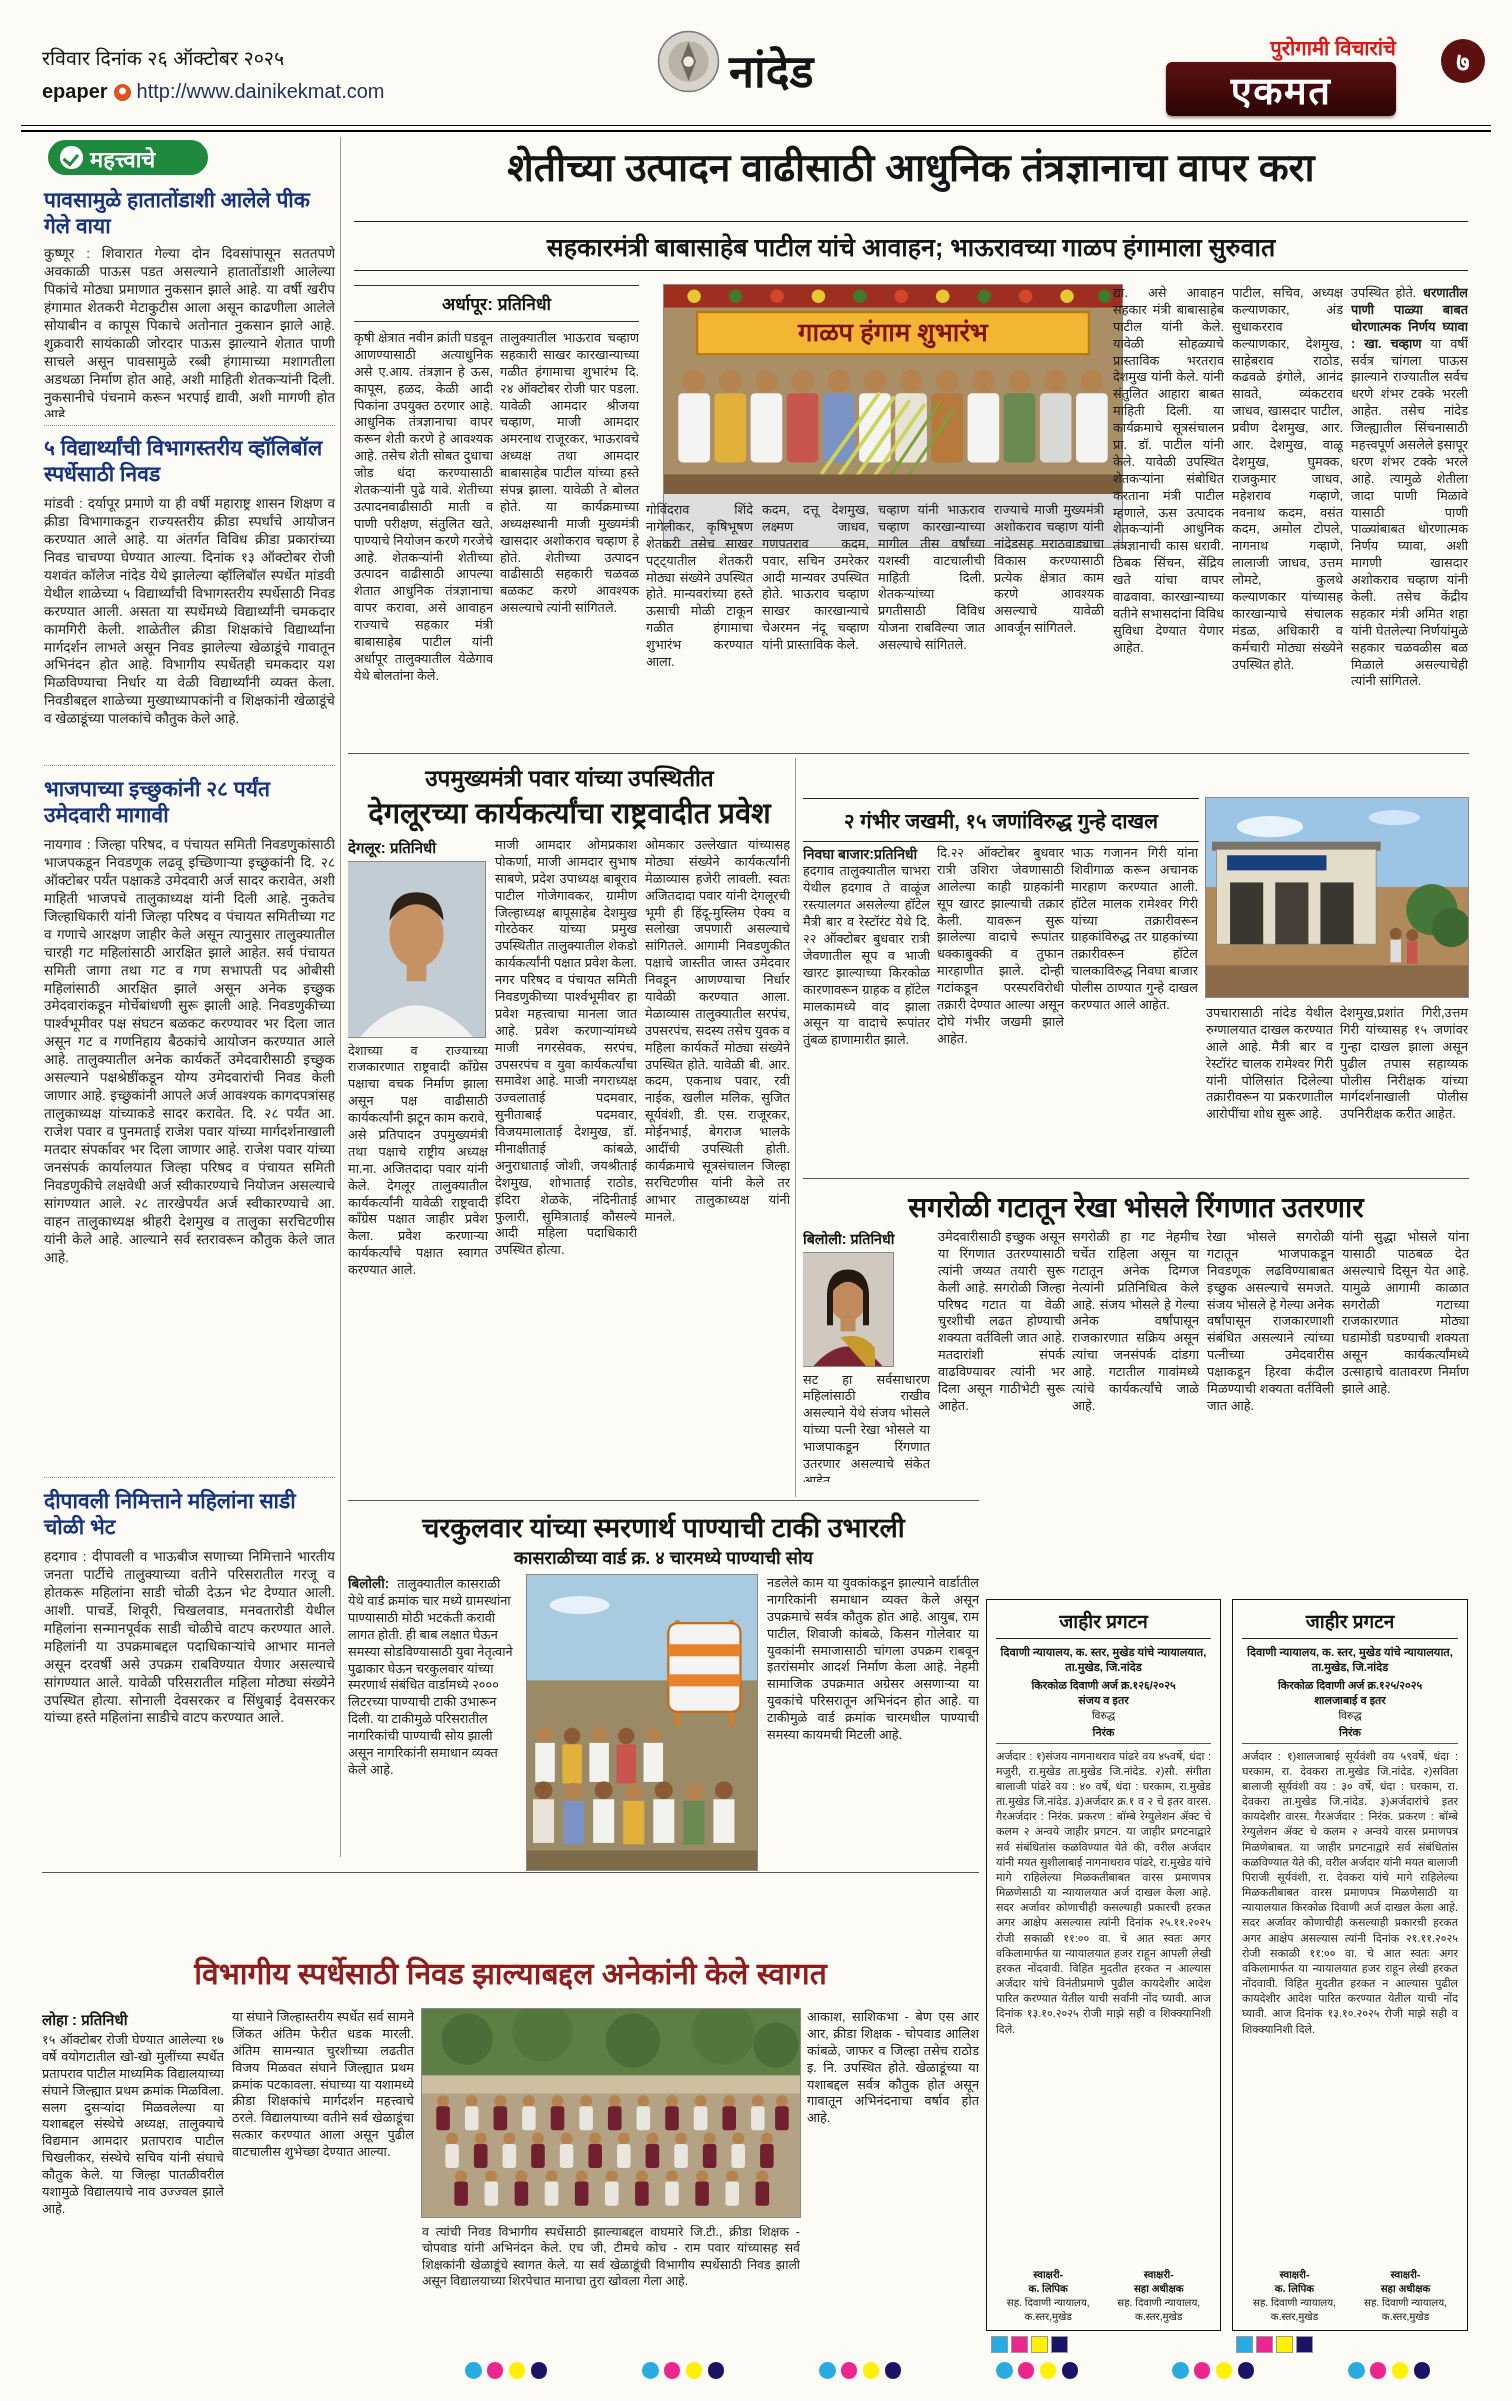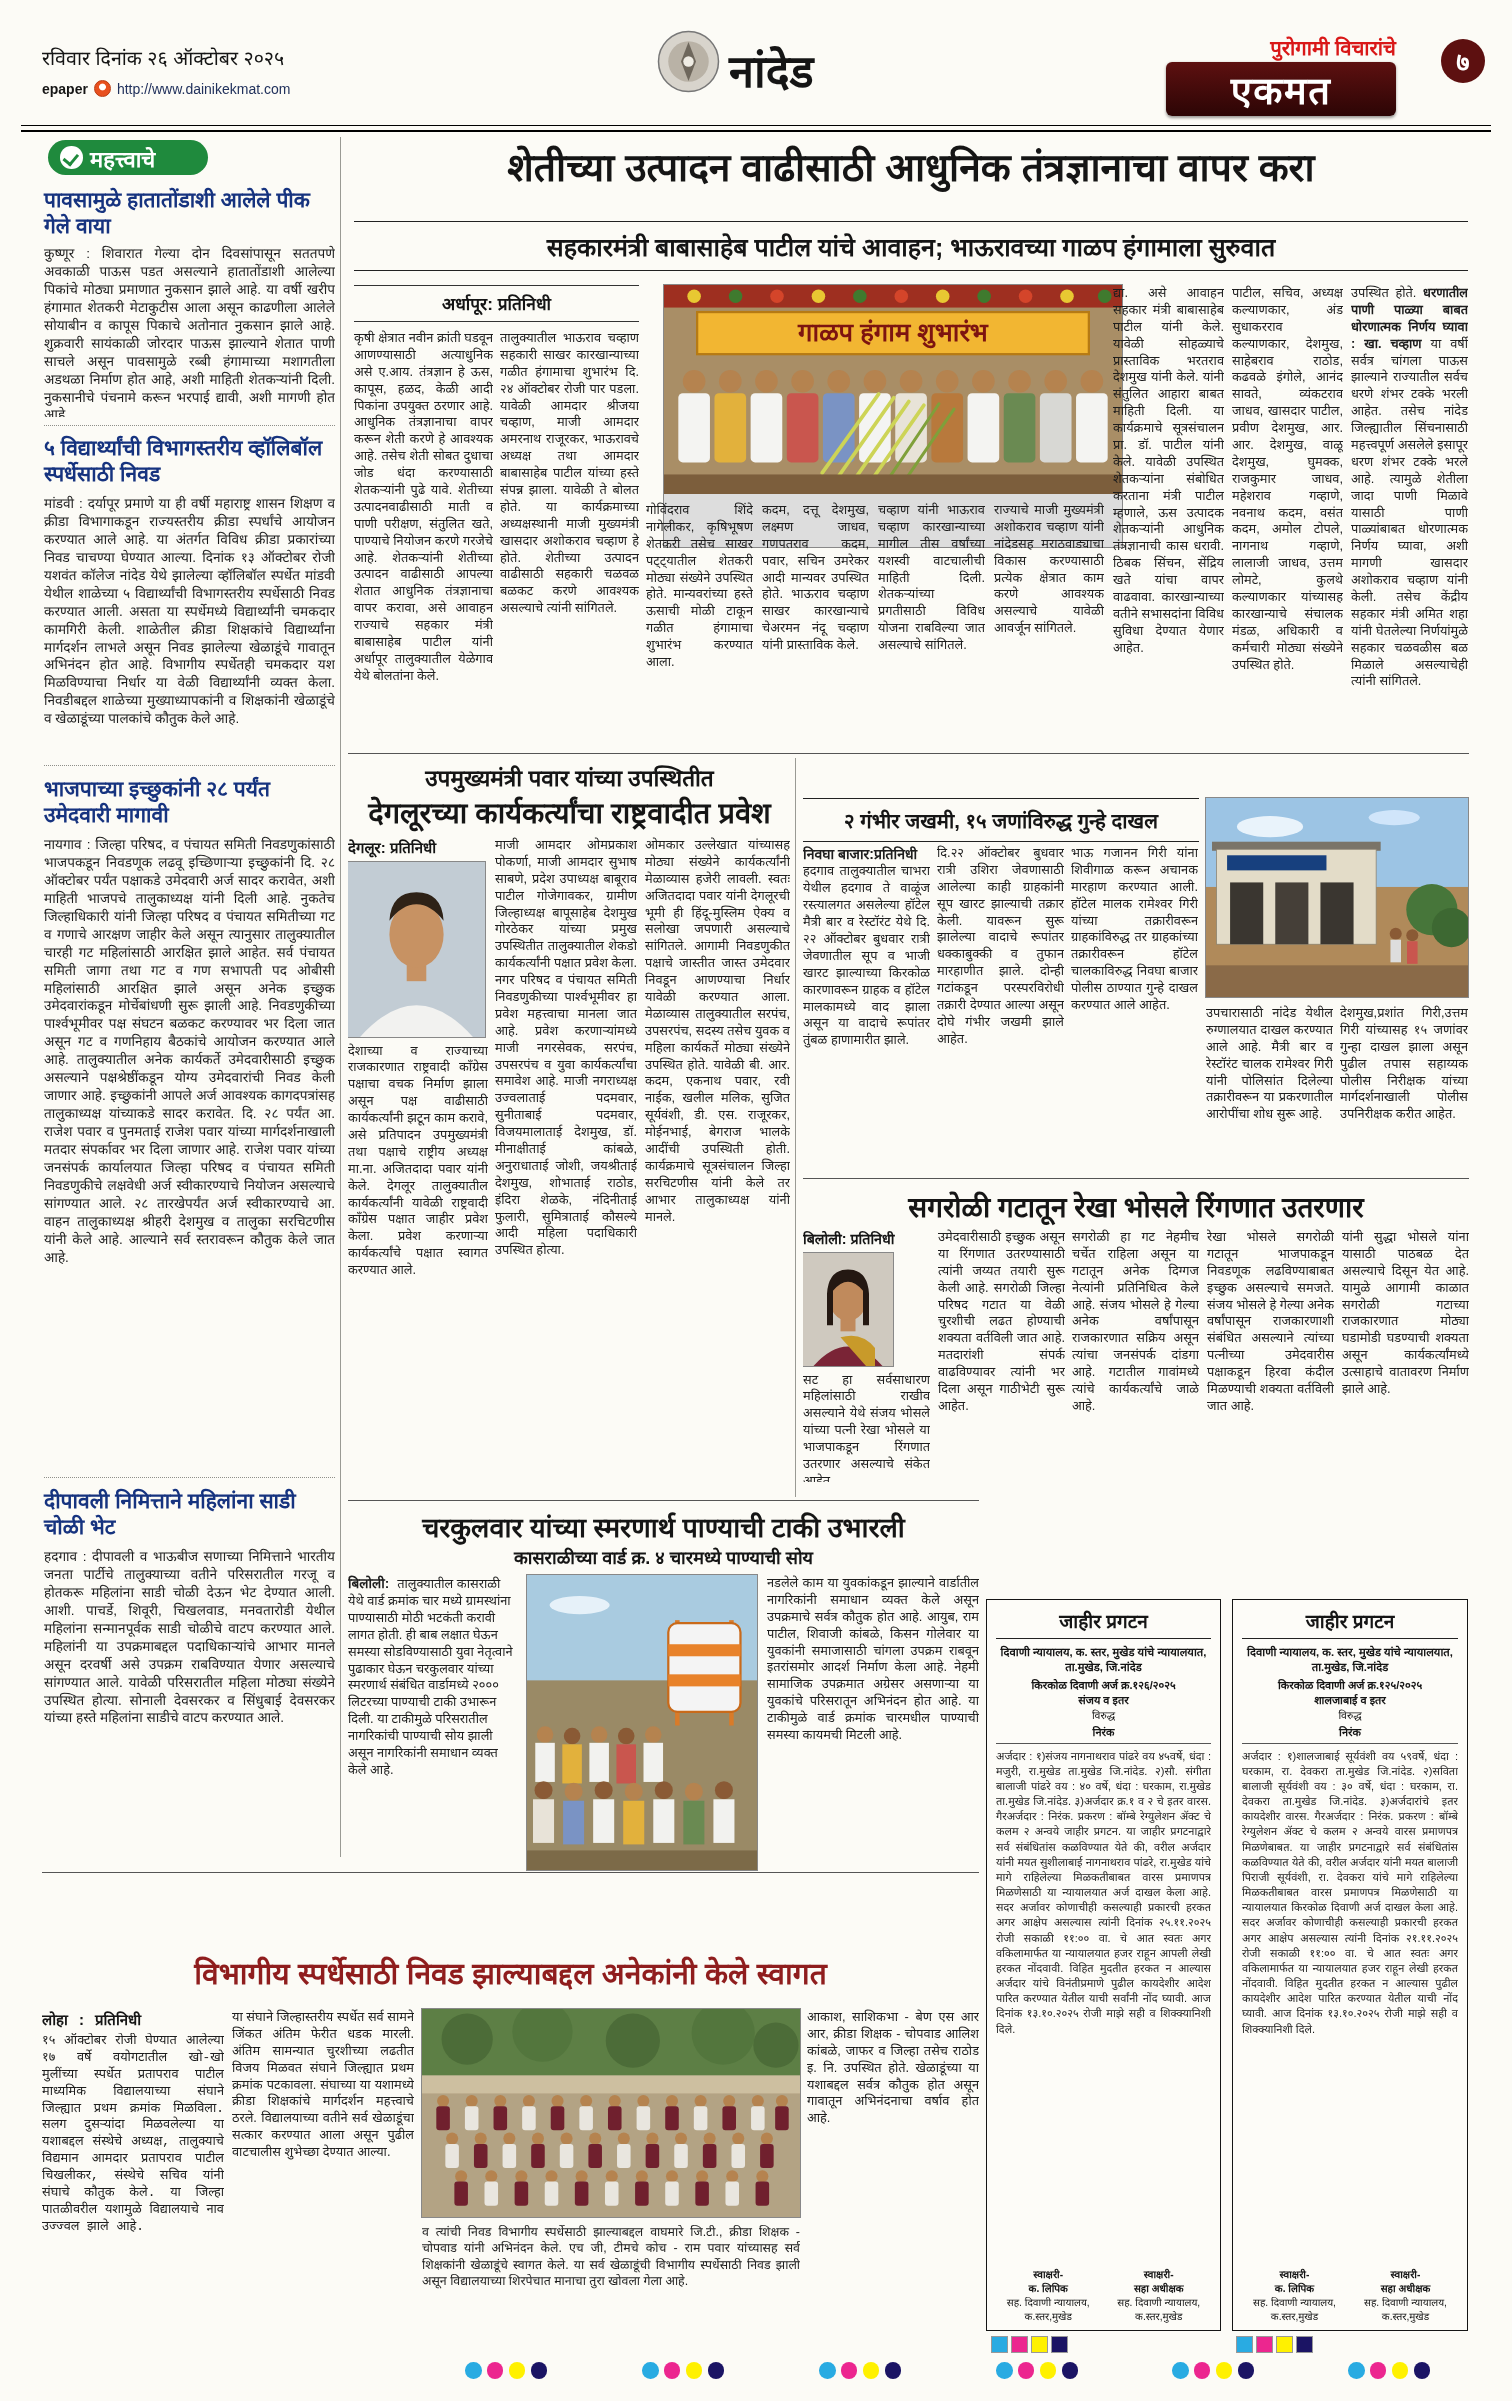--- a/index.html
+++ b/index.html
@@ -48,21 +48,21 @@
   .sq-strip{display:flex;gap:3px;}
   .sq{width:15px;height:15px;border:0.8px solid #999;}
   svg text{font-family:"Liberation Sans","DejaVu Sans",sans-serif;}
 </style>
 </head>
 <body>
 
 <div class="page">
 
   <div class="abs" style="left:42px;top:44px;font-size:19.6px;">रविवार दिनांक २६ ऑक्टोबर २०२५</div>
-  <div class="abs" style="left:42px;top:80px;font-size:14px;">
+  <div class="abs" style="left:42px;top:80px;font-size:20px;">
     <span class="bold">epaper</span><span class="pin"></span><span style="color:#21315c;">http://www.dainikekmat.com</span>
   </div>
 
   <div class="abs" style="left:657px;top:30px;width:63px;height:63px;">
     <svg viewBox="0 0 84 84" width="63" height="63">
       <circle cx="42" cy="42" r="40" fill="#d8d4cc" stroke="#777" stroke-width="2"></circle>
       <circle cx="42" cy="42" r="27" fill="#b9b2a6"></circle>
       <path d="M42 16 L52 42 L42 68 L32 42 Z" fill="#6e675c"></path>
       <circle cx="42" cy="42" r="7" fill="#efece4"></circle>
     </svg>
@@ -344,21 +344,21 @@
         <div>स्वाक्षरी-</div>
         <div>सहा अधीक्षक</div>
         <div style="font-weight:400;">सह. दिवाणी न्यायालय, क.स्तर,मुखेड</div>
       </div>
     </div>
   </div>
 
   <div class="abs rule" style="left:42px;top:1872px;width:937px;border-top-width:1.5px;"></div>
   <div class="abs bold center maroon" style="left:42px;top:1952px;width:937px;font-size:30px;">विभागीय स्पर्धेसाठी निवड झाल्याबद्दल अनेकांनी केले स्वागत</div>
 
-  <div class="abs" style="left:42px;top:2009px;width:182px;height:328px;overflow:hidden;font-family:Liberation Mono, monospace;">
+  <div class="abs" style="left:42px;top:2009px;width:182px;height:328px;overflow:hidden;">
     <div class="bold" style="font-size:15px;margin-bottom:3px;">लोहा : प्रतिनिधी</div>
     <div class="body-text" style="height:304px;">१५ ऑक्टोबर रोजी घेण्यात आलेल्या १७ वर्षे वयोगटातील खो-खो मुलींच्या स्पर्धेत प्रतापराव पाटील माध्यमिक विद्यालयाच्या संघाने जिल्ह्यात प्रथम क्रमांक मिळविला. सलग दुसऱ्यांदा मिळवलेल्या या यशाबद्दल संस्थेचे अध्यक्ष, तालुक्याचे विद्यमान आमदार प्रतापराव पाटील चिखलीकर, संस्थेचे सचिव यांनी संघाचे कौतुक केले. या जिल्हा पातळीवरील यशामुळे विद्यालयाचे नाव उज्ज्वल झाले आहे.</div>
   </div>
   <div class="abs body-text" style="left:232px;top:2009px;width:182px;height:328px;">या संघाने जिल्हास्तरीय स्पर्धेत सर्व सामने जिंकत अंतिम फेरीत धडक मारली. अंतिम सामन्यात चुरशीच्या लढतीत विजय मिळवत संघाने जिल्ह्यात प्रथम क्रमांक पटकावला. संघाच्या या यशामध्ये क्रीडा शिक्षकांचे मार्गदर्शन महत्त्वाचे ठरले. विद्यालयाच्या वतीने सर्व खेळाडूंचा सत्कार करण्यात आला असून पुढील वाटचालीस शुभेच्छा देण्यात आल्या.</div>
 
   <div class="abs photo" style="left:422px;top:2009px;width:378px;height:208px;">
     <svg viewBox="0 0 502 276" width="378" height="208" preserveAspectRatio="none">
       <rect width="502" height="276" fill="#b3a384"></rect>
       <rect width="502" height="92" fill="#5d7f45"></rect>
       <circle cx="60" cy="40" r="34" fill="#4c6c38"></circle>

